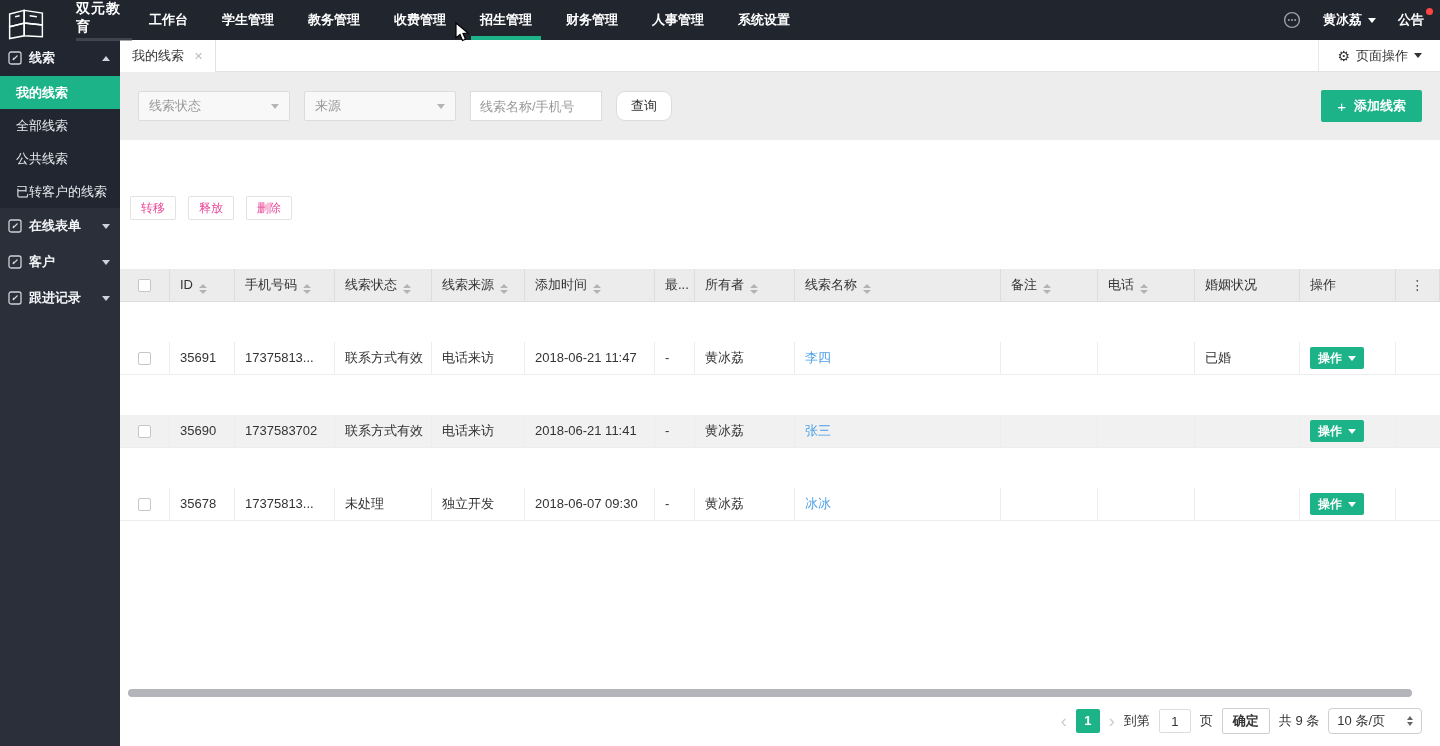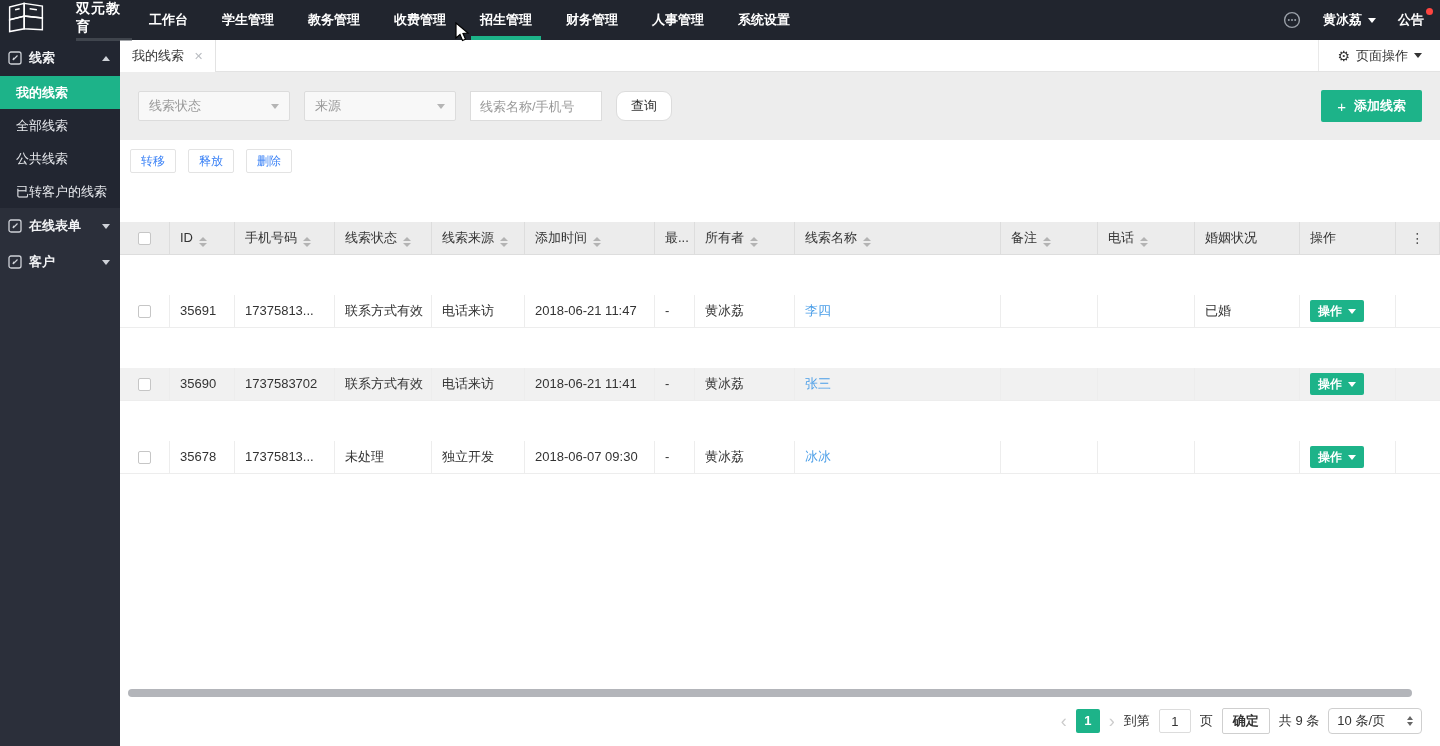--- a/index.html
+++ b/index.html
@@ -2,21 +2,21 @@
 <html><head>
 <meta charset="utf-8">
 <style>
   * { margin:0; padding:0; box-sizing:border-box; }
   html,body { width:1440px; height:746px; overflow:hidden;
     font-family:"Liberation Sans","DejaVu Sans",sans-serif; font-size:13px; color:#333; background:#fff; }
 
   
   .topbar { position:absolute; top:0; left:0; width:1440px; height:40px; background:#21252e;
     display:flex; align-items:center; z-index:30; }
-  .logo { display:flex; align-items:flex-start; width:132px; padding-left:6px;gap:28px; }
+  .logo { display:flex; align-items:flex-end; width:132px; padding-left:6px;gap:28px; }
   .logo-mark { width:44px; height:34px; }
   .logo-txt { display:flex; flex-direction:column; margin-left:2px; }
   .logo-name { color:#fff; font-size:14px; font-weight:bold; letter-spacing:1px; }
   .logo-tagline { margin-top:2px; width:56px; height:3px; background:#5a5e66; opacity:.55; }
   .topnav { display:flex; align-items:stretch; height:40px; }
   .topnav-item { color:#fff; font-size:13px; font-weight:bold; padding:0 17px; display:flex;
     align-items:center; position:relative; cursor:pointer; }
   .topnav-item.active::after { content:""; position:absolute; left:8px; right:8px; bottom:0;
     height:4px; background:#1db389; }
   .topbar-right { margin-left:auto; display:flex; align-items:center; padding-right:16px; gap:22px; }
@@ -64,21 +64,21 @@
   .btn-query { height:30px; padding:0 14px; background:#fff; border:1px solid #dcdcdc;
     border-radius:9px; font-size:13px; color:#333; cursor:pointer; }
   .btn-add { margin-left:auto; height:32px; padding:0 16px; background:#1db389; color:#fff;
     border:none; border-radius:2px; font-size:13px; font-weight:bold; display:flex;
     align-items:center; gap:8px; cursor:pointer; }
   .btn-add .plus { font-size:15px; font-weight:normal; }
 
   .content { position:absolute; top:100px; left:0; right:0; bottom:0; background:#fff; }
   .bulk-actions { padding:9px 0 9px 10px; display:flex; gap:12px; }
   .btn-disabled { height:24px; padding:0 10px; background:#fff; border:1px solid #e3e3e3;
-    border-radius:2px; color:#3b82f6; font-size:12px; cursor:not-allowed; }
+    border-radius:2px; color:#ec4899; font-size:12px; cursor:not-allowed;margin-top:47px; }
 
   
   .tbl { width:1320px; font-size:13px; }
   .tr { display:flex; width:1320px;margin-top:40px; }
   .tr.head { background:#ececec; color:#333; }
   .tr.head .td { border-right:1px solid #ddd; border-bottom:1px solid #ddd; height:33px; }
   .td { height:33px; line-height:32px; padding:0 10px; border-right:1px solid #ededed;
     border-bottom:1px solid #ededed; white-space:nowrap; overflow:hidden; }
   .tr.even { background:#f1f1f1; }
   .col-check{width:50px; display:flex; align-items:center; justify-content:center; padding:0;}
@@ -204,20 +204,30 @@
   <div class="side-group-header">
     <span class="g-icon">
       <svg width="14" height="14" viewBox="0 0 14 14">
         <rect x="1" y="1" width="12" height="12" rx="2" fill="none" stroke="#cfd2d8" stroke-width="1.3"></rect>
         <path d="M5 9 L9.5 4.5 M5 9 L5.8 6.8" stroke="#cfd2d8" stroke-width="1.2" fill="none"></path>
       </svg>
     </span>
     <span>客户</span>
     <span class="g-caret caret-down"></span>
   </div>
+  <div class="side-group-header">
+    <span class="g-icon">
+      <svg width="14" height="14" viewBox="0 0 14 14">
+        <rect x="1" y="1" width="12" height="12" rx="2" fill="none" stroke="#cfd2d8" stroke-width="1.3"></rect>
+        <path d="M5 9 L9.5 4.5 M5 9 L5.8 6.8" stroke="#cfd2d8" stroke-width="1.2" fill="none"></path>
+      </svg>
+    </span>
+    <span>跟进记录</span>
+    <span class="g-caret caret-down"></span>
+  </div>
 </div>
 
 <div class="main">
 
   <div class="tabbar">
     <div class="tab">
       <span>我的线索</span>
       <span class="tab-close">✕</span>
     </div>
     <div class="page-actions">

